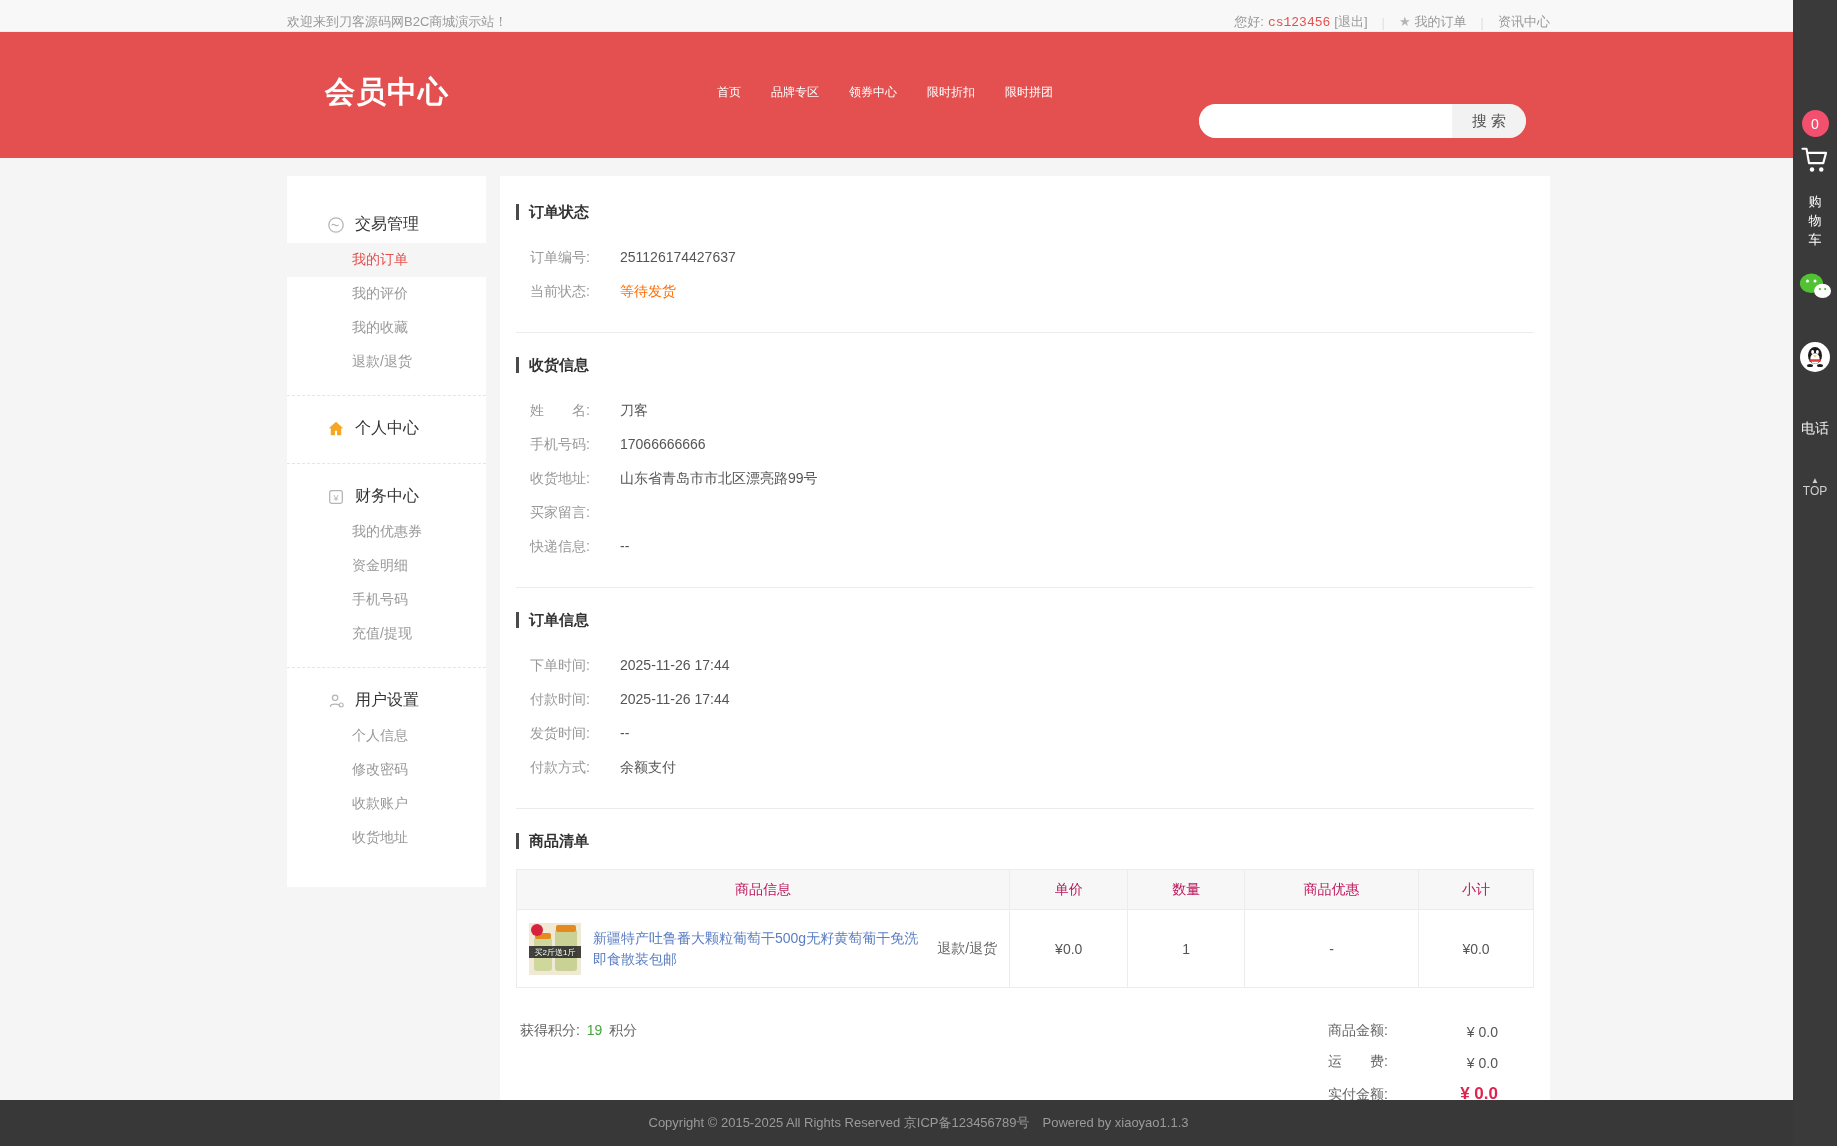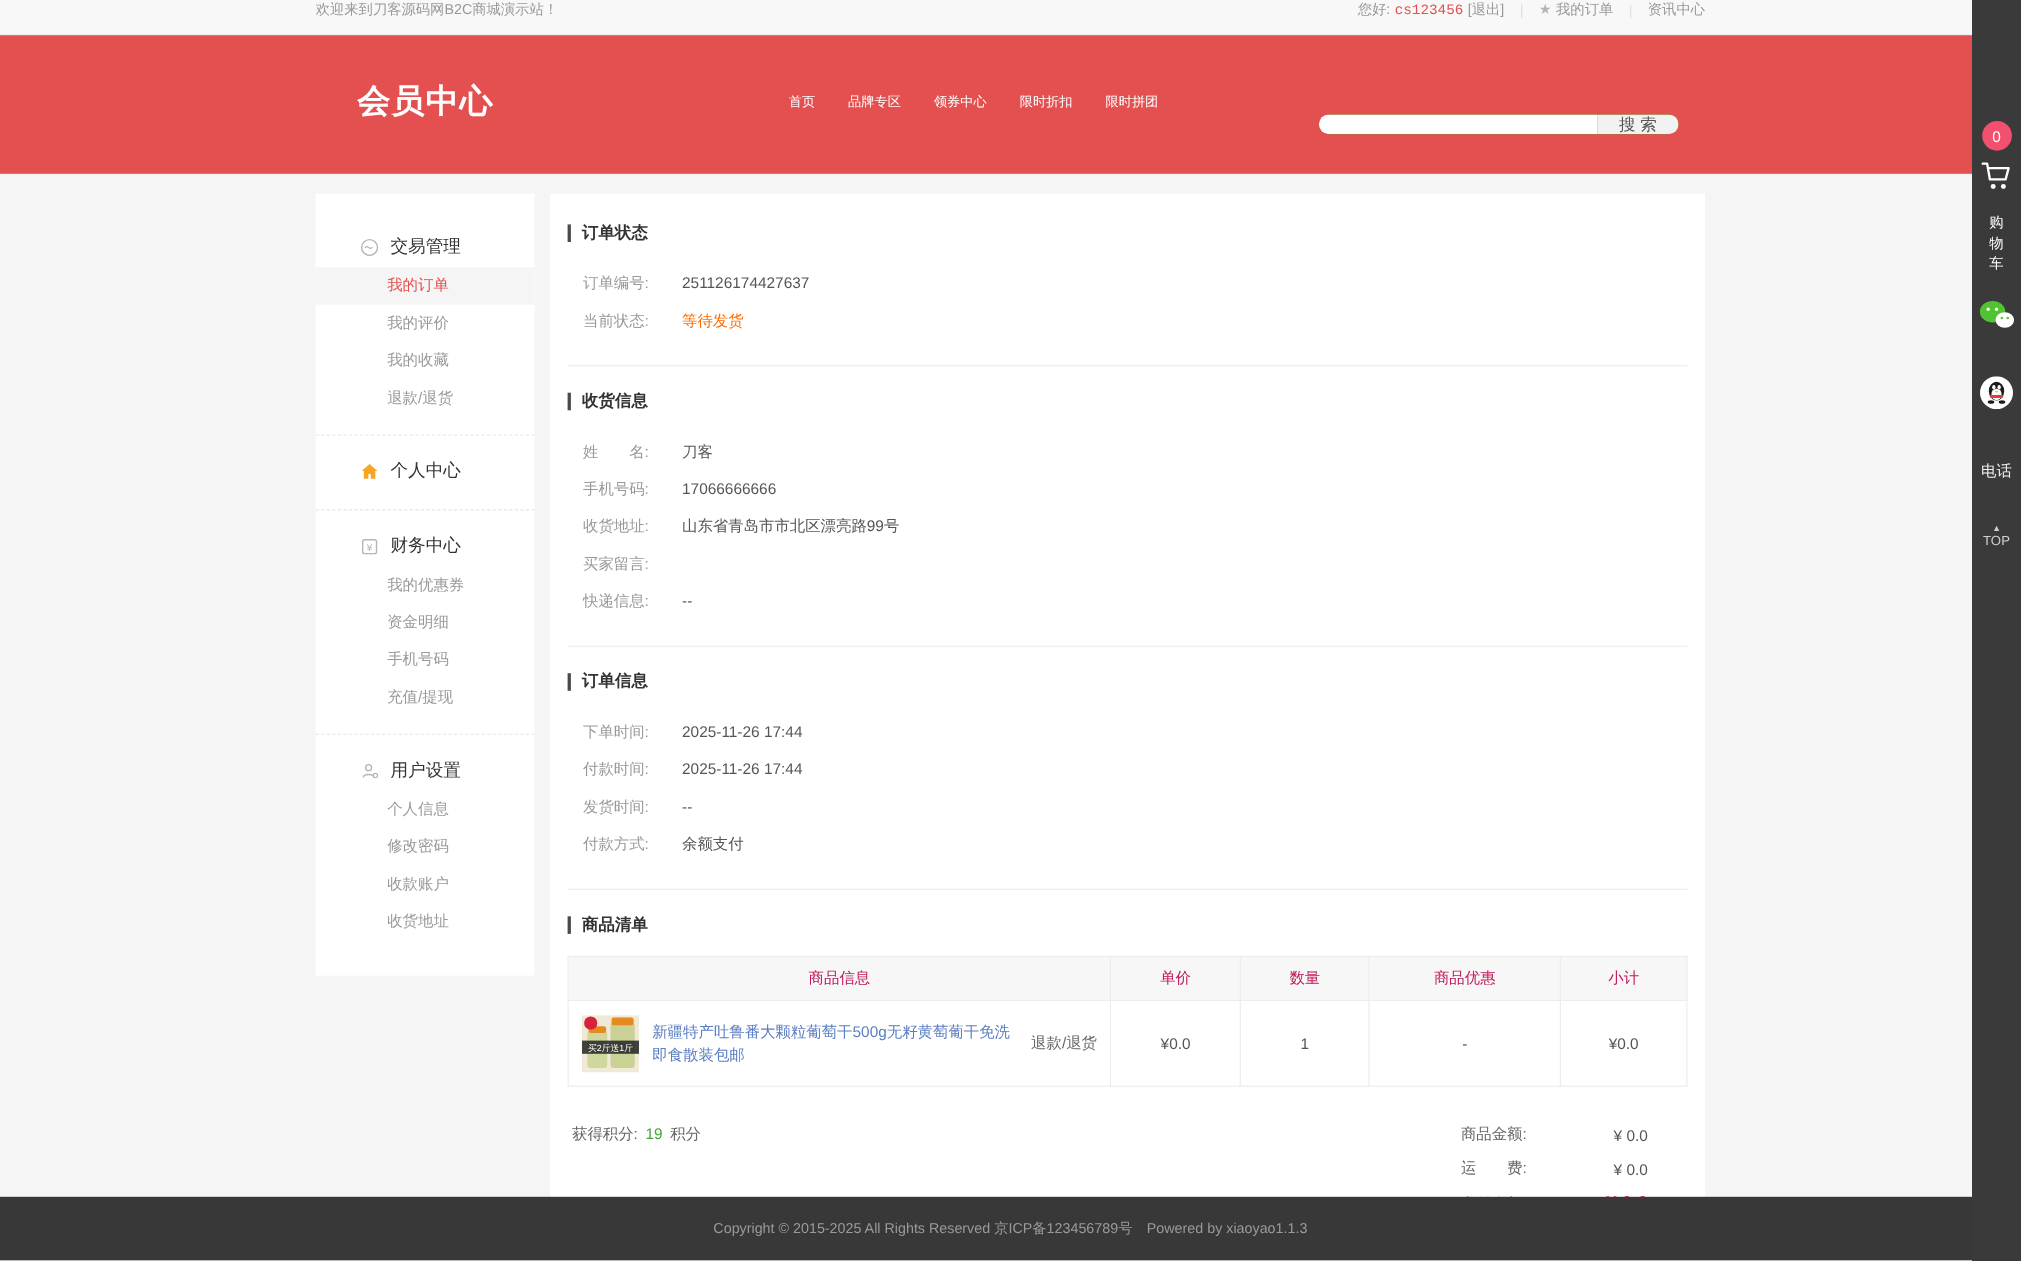--- a/index.html
+++ b/index.html
@@ -9,33 +9,33 @@
     background: #f5f5f5;
     color: #333;
     position: relative;
     height: 1146px;
     overflow: hidden;
   }
   .container { width: 1263px; margin: 0 auto; position: relative; }
 
   
   .topbar { height: 32px; background: #f8f8f8; border-bottom: 1px solid #eee; font-size: 13px; color: #999; }
-  .topbar .container { display: flex; justify-content: space-between; align-items: flex-start; height: 100%; }
+  .topbar .container { display: flex; justify-content: space-between; align-items: flex-end; height: 100%; }
   .topbar-right { display: flex; align-items: center; gap: 14px; }
   .topbar a { text-decoration: none; color: #999; }
   .topbar .uname { color: #e4504f; margin: 0 4px; font-family: Liberation Mono, monospace; }
   .tb-sep { color: #e0e0e0; }
   .star { color: #b5b5b5; font-size: 13px; margin-right: 4px; }
 
   
   .header { height: 126px; background: #e4504f; position: relative; }
   .brand { position: absolute; left: 38px; top: 40px; color: #fff; font-size: 30px; font-weight: bold; letter-spacing: 1px; }
   .mainnav { position: absolute; left: 430px; top: 52px; display: flex; gap: 30px; }
   .mainnav a { color: #fff; font-size: 12px; text-decoration: none; }
-  .searchbox { position: absolute; left: 912px; top: 72px; width: 327px; height: 18px; background: #4d7c0f; border-radius: 17px; overflow: hidden; display: flex; }
+  .searchbox { position: absolute; left: 912px; top: 72px; width: 327px; height: 34px; background: #fca5a5; border-radius: 17px; overflow: hidden; display: flex; }
   .searchbox input { flex: 1; border: none; outline: none; padding: 0 16px; font-size: 14px; background: #fff; }
   .search-btn { width: 74px; background: #f2f2f2; border: none; color: #555; font-size: 15px; cursor: pointer; }
 
   
   .page { padding-top: 18px; }
   .page .container { display: flex; align-items: flex-start; gap: 14px; }
 
   
   .sidebar { width: 199px; background: #fff; padding: 24px 0 26px; }
   .side-group { padding: 6px 0; }
@@ -71,21 +71,21 @@
   .summary { display: flex; margin-top: 34px; padding: 0 10px 0 4px; }
   .points { font-size: 14px; color: #666; }
   .points .pts-num { color: #44a639; margin: 0 3px; }
   .totals { margin-left: auto; display: flex; flex-direction: column; gap: 13px; padding-right: 26px; }
   .total-row { display: flex; justify-content: flex-end; align-items: flex-end; font-size: 14px; color: #666; }
   .total-row .t-lbl { white-space: pre; }
   .total-row .t-val { width: 110px; text-align: right; color: #555; }
   .total-row.emph .t-val { color: #e0224e; font-weight: bold; font-size: 17px; }
 
   
-  .footer { position: absolute; left: 0; right: 0; bottom: 0; height: 58px; background: #383838; color: #9a9a9a; font-size: 13px; display: flex; align-items: center; justify-content: center; }
+  .footer { position: absolute; left: 0; right: 0; bottom: 0; height: 46px; background: #383838; color: #9a9a9a; font-size: 13px; display: flex; align-items: center; justify-content: center; }
 
   
   .floatbar { position: fixed; top: 0; right: 0; width: 44px; height: 1146px; background: #3a3a3a; z-index: 60; }
   .fb-item { position: absolute; left: 0; width: 44px; display: flex; flex-direction: column; align-items: center; }
   .cart-badge { top: 110px; } 
   .cart-badge .badge { width: 27px; height: 27px; border-radius: 50%; background: #f2506e; color: #fff; font-size: 14px; display: flex; align-items: center; justify-content: center; }
   .cart-icon-wrap { top: 146px; }
   .cart-label { top: 192px; color: #fff; font-size: 13px; line-height: 19px; text-align: center; }
   .wechat-wrap { top: 272px; } .qq-wrap { top: 342px; }
   .phone-label { top: 420px; color: #f0f0f0; font-size: 14px; }

